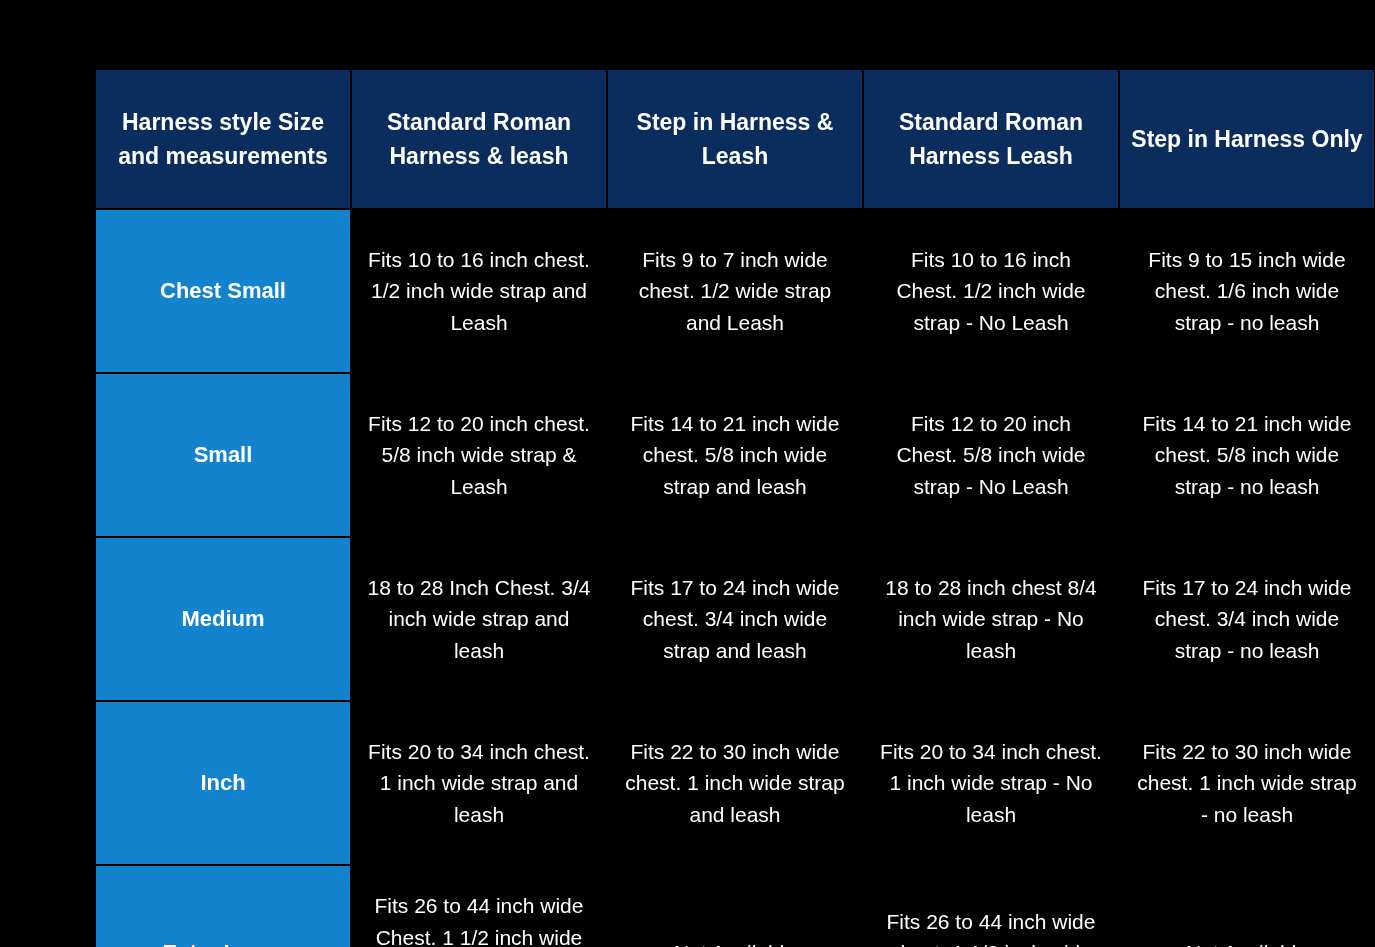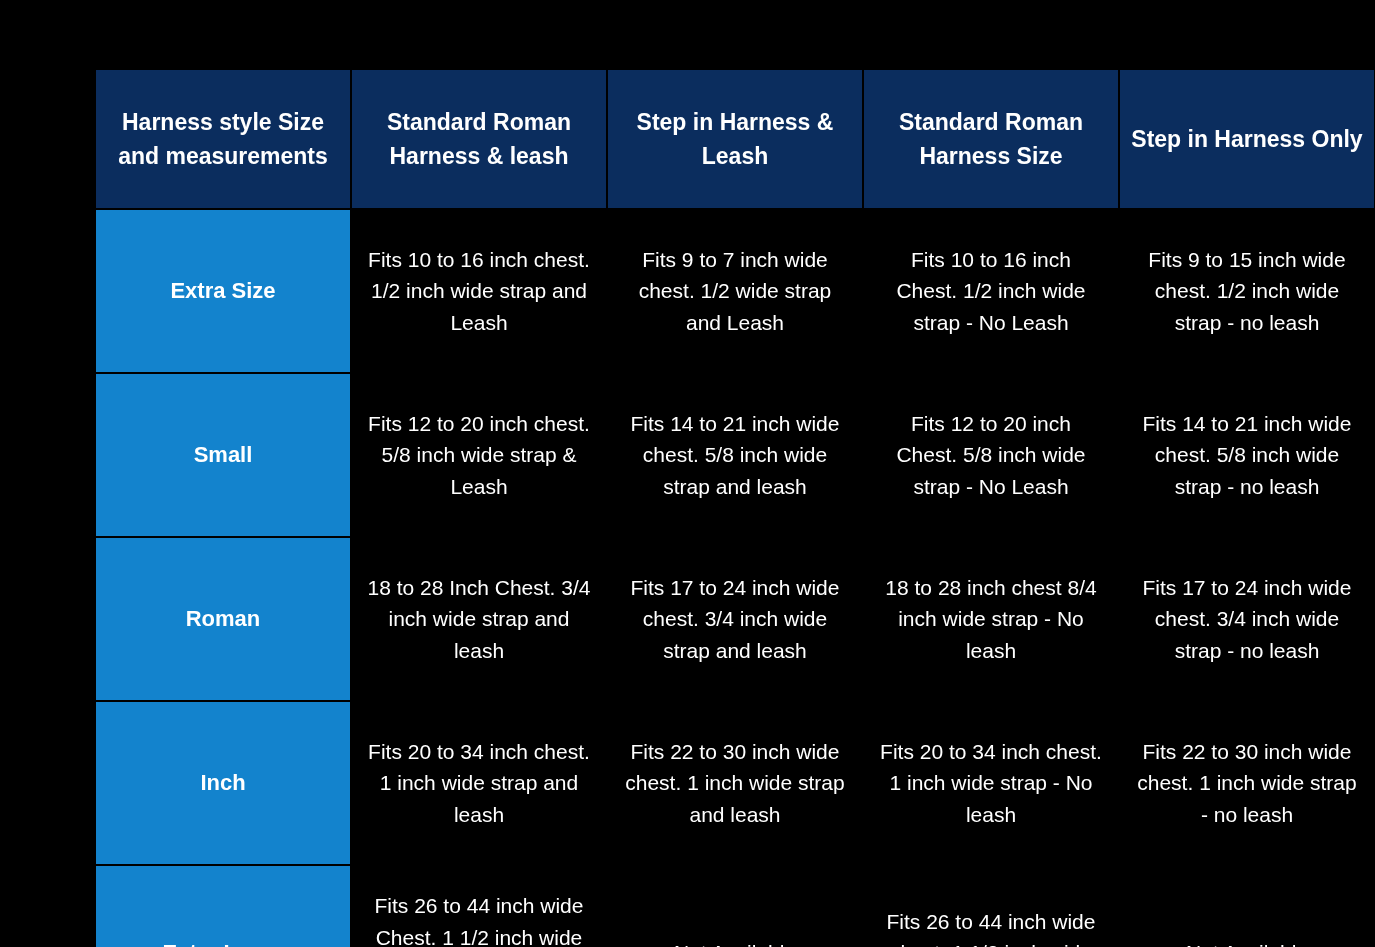--- a/index.html
+++ b/index.html
@@ -82,41 +82,41 @@
           <col class="c1">
           <col class="c2">
           <col class="c3">
           <col class="c4">
       </colgroup>
       <thead>
         <tr>
           <th>Harness style Size and measurements</th>
           <th>Standard Roman Harness &amp; leash</th>
           <th>Step in Harness &amp; Leash</th>
-          <th>Standard Roman Harness Size</th>
+          <th>Standard Roman Harness Leash</th>
           <th>Step in Harness Only</th>
         </tr>
       </thead>
       <tbody>
         <tr>
-          <th class="row-head">Extra Size</th>
+          <th class="row-head">Chest Small</th>
           <td class="cell">Fits 10 to 16 inch chest. 1/2 inch wide strap and Leash</td>
           <td class="cell">Fits 9 to 7 inch wide chest. 1/2 wide strap and Leash</td>
           <td class="cell">Fits 10 to 16 inch Chest. 1/2 inch wide strap - No Leash</td>
-          <td class="cell">Fits 9 to 15 inch wide chest. 1/2 inch wide strap - no leash</td>
+          <td class="cell">Fits 9 to 15 inch wide chest. 1/6 inch wide strap - no leash</td>
         </tr>
         <tr>
           <th class="row-head">Small</th>
           <td class="cell">Fits 12 to 20 inch chest. 5/8 inch wide strap &amp; Leash</td>
           <td class="cell">Fits 14 to 21 inch wide chest. 5/8 inch wide strap and leash</td>
           <td class="cell">Fits 12 to 20 inch Chest. 5/8 inch wide strap - No Leash</td>
           <td class="cell">Fits 14 to 21 inch wide chest. 5/8 inch wide strap - no leash</td>
         </tr>
         <tr>
-          <th class="row-head">Roman</th>
+          <th class="row-head">Medium</th>
           <td class="cell">18 to 28 Inch Chest. 3/4 inch wide strap and leash</td>
           <td class="cell">Fits 17 to 24 inch wide chest. 3/4 inch wide strap and leash</td>
           <td class="cell">18 to 28 inch chest 8/4 inch wide strap - No leash</td>
           <td class="cell">Fits 17 to 24 inch wide chest. 3/4 inch wide strap - no leash</td>
         </tr>
         <tr>
           <th class="row-head">Inch</th>
           <td class="cell">Fits 20 to 34 inch chest. 1 inch wide strap and leash</td>
           <td class="cell">Fits 22 to 30 inch wide chest. 1 inch wide strap and leash</td>
           <td class="cell">Fits 20 to 34 inch chest. 1 inch wide strap - No leash</td>

